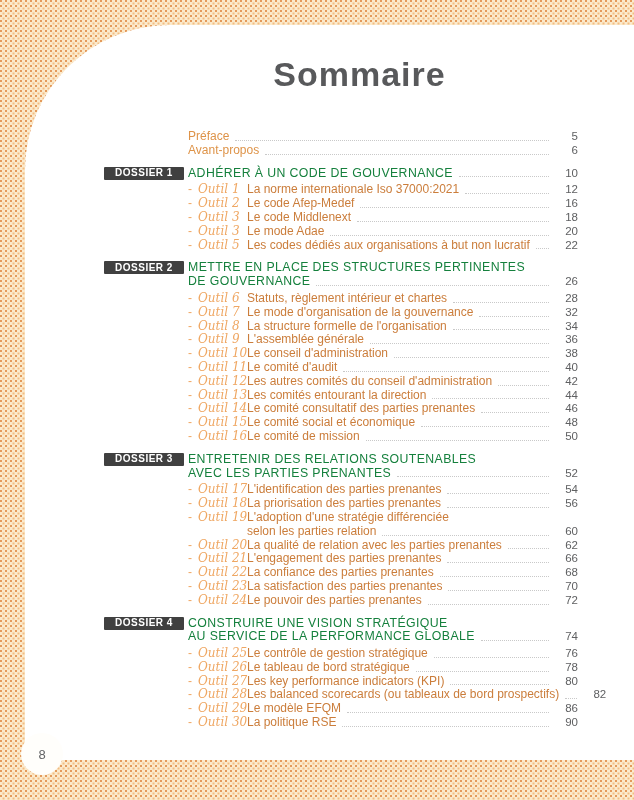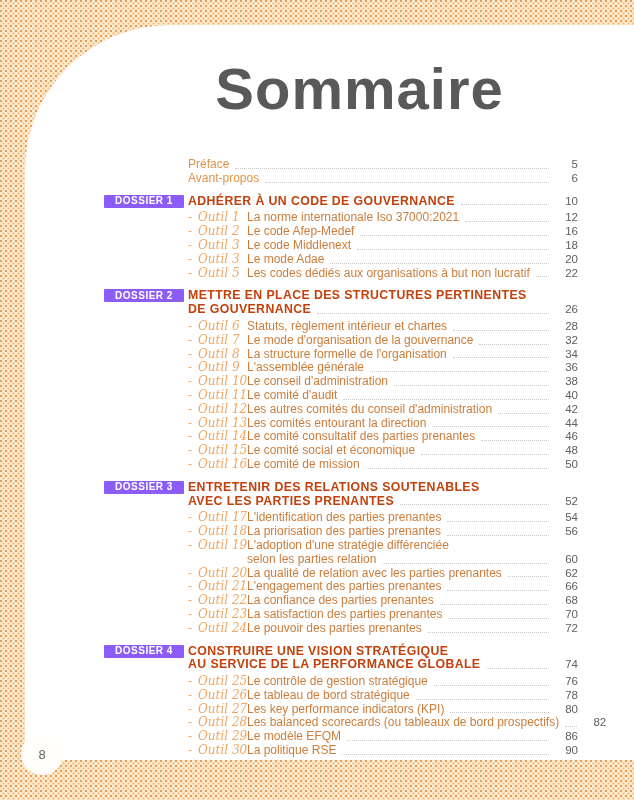--- a/index.html
+++ b/index.html
@@ -17,37 +17,37 @@
     position:absolute;left:25px;top:25px;right:0;bottom:40px;
     background:#FFFFFF;border-top-left-radius:145px;
   }
   .folio-circle{
     position:absolute;left:21px;top:733px;width:42px;height:42px;
     border-radius:50%;background:#FFFEFB;display:flex;align-items:center;justify-content:center;
     color:#636466;font-size:13px;
   }
   .page-title{
     text-align:center;margin:30px 0 0 60px;
-    font-size:58px;font-weight:bold;color:#58595B;letter-spacing:1px;
+    font-size:34px;font-weight:bold;color:#58595B;letter-spacing:1px;
   }
   .toc{margin:36px 0 0 79px;width:474px;font-size:12px;line-height:13.8px;color:#4B4C4E;}
   .line,.front-row{display:flex;align-items:flex-end;line-height:13.8px;}
   .lines{flex:1;min-width:0;}
   .leader{flex:1;min-width:12px;border-bottom:1px dotted #C9C9C9;margin:0 5px 3px 6px;}
   .pagenum{width:24px;text-align:right;color:#5F6062;font-size:11.5px;flex:none;}
   .front-row{margin-left:84px;color:#DE9348;}
   .front-label{white-space:nowrap;}
   .dossier{margin-top:9px;}
   .dossier-head{display:flex;align-items:flex-start;}
   .badge{
     flex:none;width:80px;height:13px;margin:0 4px 0 0;border-radius:1px;
-    background:#8b5cf6;color:#FFFFFF;font-size:10px;font-weight:bold;letter-spacing:0.5px;
+    background:#404040;color:#FFFFFF;font-size:10px;font-weight:bold;letter-spacing:0.5px;
     display:flex;align-items:center;justify-content:center;
   }
-  .dossier-head .txt{font-weight:bold;letter-spacing:0.4px;color:#c2410c;font-size:12.3px;white-space:nowrap;}
+  .dossier-head .txt{font-weight:normal;letter-spacing:0.4px;color:#15803d;font-size:12.3px;white-space:nowrap;}
   .outils{margin:3px 0 0 84px;}
   .outil-row{display:flex;align-items:flex-start;}
   .dash{flex:none;width:10px;color:#EFA763;}
   .outil-label{
     flex:none;width:49px;color:#EFA763;
     font-family:"DejaVu Serif", serif;font-style:italic;font-size:12px;white-space:nowrap;
   }
   .outil-row .txt{color:#CB7D3B;white-space:nowrap;}
   .it{}
 </style>

